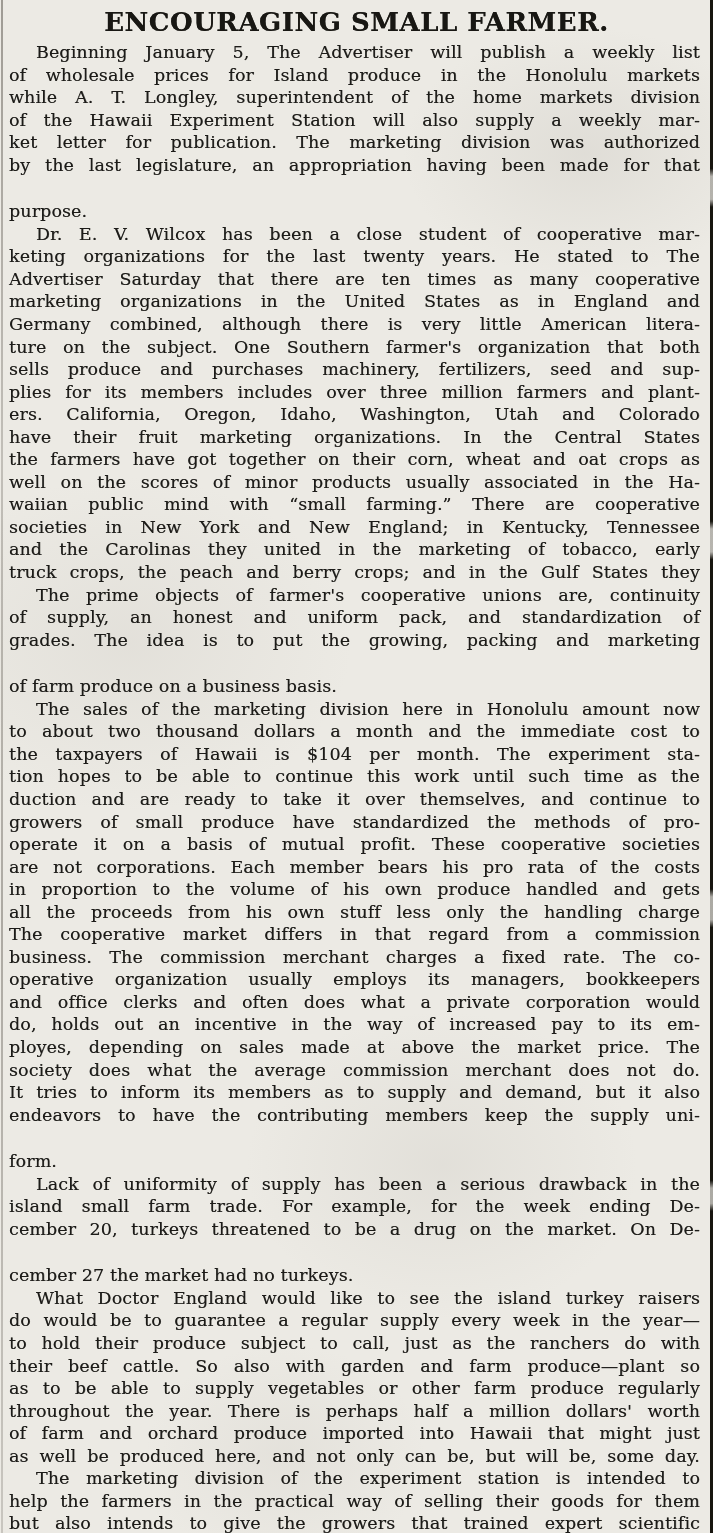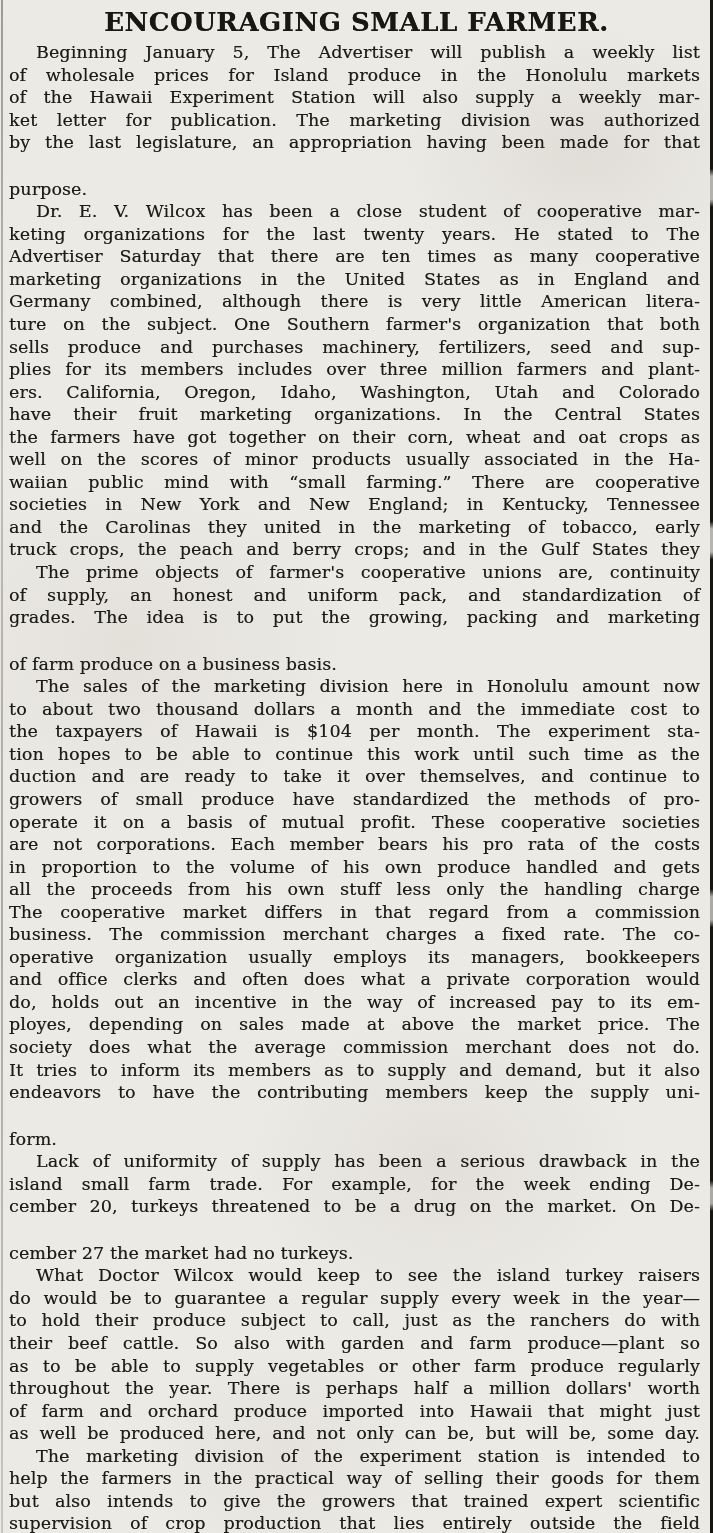--- a/index.html
+++ b/index.html
@@ -114,20 +114,21 @@
 <div class="page">
   <div class="left-rule"></div>
   <div class="right-rule"></div>
 
   <h1 class="headline">ENCOURAGING SMALL FARMER.</h1>
 
   <div class="article-body">
       <div class="paragraph">
         <div class="line first">Beginning January 5, The Advertiser will publish a weekly list</div>
         <div class="line">of wholesale prices for Island produce in the Honolulu markets</div>
+        <div class="line">while A. T. Longley, superintendent of the home markets division</div>
         <div class="line">of the Hawaii Experiment Station will also supply a weekly mar-</div>
         <div class="line">ket letter for publication. The marketing division was authorized</div>
         <div class="line">by the last legislature, an appropriation having been made for that</div>
         <div class="line last">purpose.</div>
       </div>
       <div class="paragraph">
         <div class="line first">Dr. E. V. Wilcox has been a close student of cooperative mar-</div>
         <div class="line">keting organizations for the last twenty years. He stated to The</div>
         <div class="line">Advertiser Saturday that there are ten times as many cooperative</div>
         <div class="line">marketing organizations in the United States as in England and</div>
@@ -172,21 +173,21 @@
         <div class="line">endeavors to have the contributing members keep the supply uni-</div>
         <div class="line last">form.</div>
       </div>
       <div class="paragraph">
         <div class="line first">Lack of uniformity of supply has been a serious drawback in the</div>
         <div class="line">island small farm trade. For example, for the week ending De-</div>
         <div class="line">cember 20, turkeys threatened to be a drug on the market. On De-</div>
         <div class="line last">cember 27 the market had no turkeys.</div>
       </div>
       <div class="paragraph">
-        <div class="line first">What Doctor Wilcox would keep to see the island turkey raisers</div>
+        <div class="line first">What Doctor England would like to see the island turkey raisers</div>
         <div class="line">do would be to guarantee a regular supply every week in the year—</div>
         <div class="line">to hold their produce subject to call, just as the ranchers do with</div>
         <div class="line">their beef cattle. So also with garden and farm produce—plant so</div>
         <div class="line">as to be able to supply vegetables or other farm produce regularly</div>
         <div class="line">throughout the year. There is perhaps half a million dollars' worth</div>
         <div class="line">of farm and orchard produce imported into Hawaii that might just</div>
         <div class="line">as well be produced here, and not only can be, but will be, some day.</div>
       </div>
       <div class="paragraph">
         <div class="line first">The marketing division of the experiment station is intended to</div>

